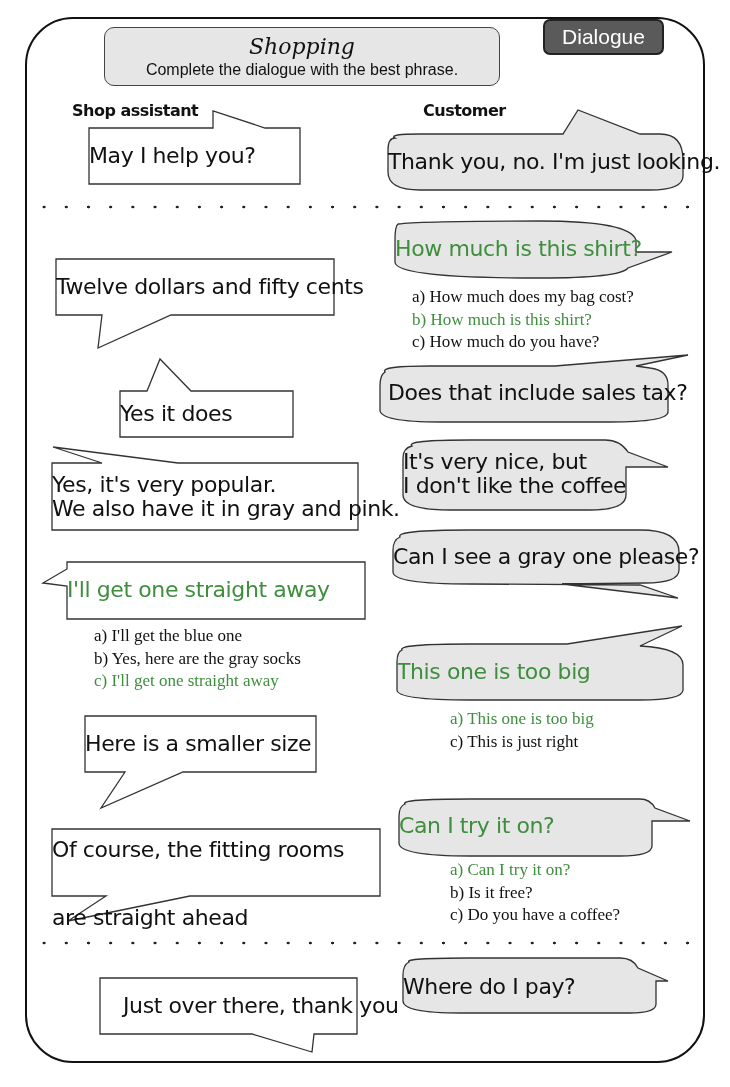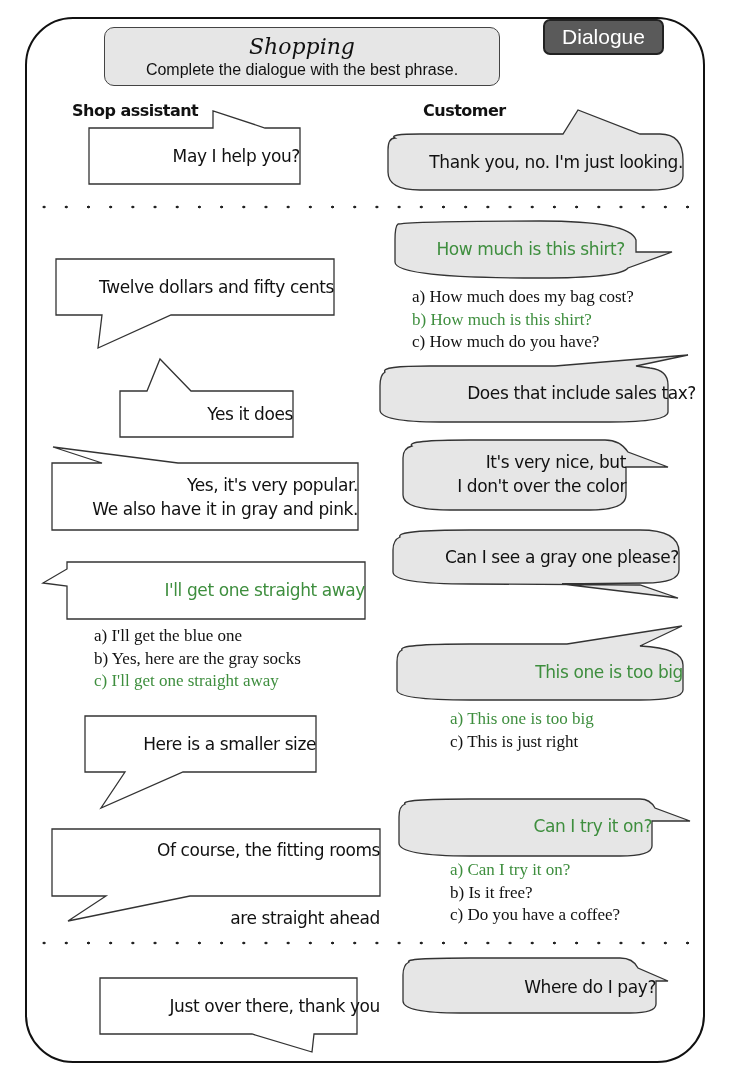--- a/index.html
+++ b/index.html
@@ -5,21 +5,21 @@
   html,body{margin:0;padding:0;background:#fff;}
   body{width:730px;height:1087px;position:relative;overflow:hidden;font-family:"Liberation Sans",sans-serif;}
   .frame{position:absolute;left:25px;top:17px;width:680px;height:1046px;border:2px solid #111;border-radius:48px;box-sizing:border-box;}
   .title-box{position:absolute;left:104px;top:27px;width:396px;height:59px;background:#e6e6e6;border:1.5px solid #444;border-radius:10px;box-sizing:border-box;text-align:center;}
   .title-script{font-family:"DejaVu Serif",serif;font-style:italic;font-size:22px;line-height:26px;margin-top:6px;color:#111;}
   .title-sub{font-size:16px;color:#111;line-height:20px;text-align:center;}
   .tag{position:absolute;left:543px;top:19px;width:121px;height:36px;background:#5a5a5a;border:2px solid #222;border-radius:7px;box-sizing:border-box;color:#fff;font-size:21px;line-height:32px;text-align:center;}
   .role{position:absolute;font-size:16px;font-weight:bold;color:#111;font-family:"DejaVu Sans",sans-serif;letter-spacing:-0.5px;}
   .dots{position:absolute;left:33px;width:666px;height:4px;background-image:radial-gradient(circle,#222 1.3px,transparent 1.6px);background-size:22.2px 4px;background-repeat:repeat-x;}
   svg.shapes{position:absolute;left:0;top:0;}
-  .txt{position:absolute;text-align:right;font-family:"DejaVu Sans",sans-serif;font-size:17px;color:#111;line-height:24px;white-space:nowrap;letter-spacing:-0.4px;}
+  .txt{position:absolute;text-align:left;font-family:"DejaVu Sans",sans-serif;font-size:22px;color:#111;line-height:24px;white-space:nowrap;letter-spacing:-0.4px;}
   .green{color:#3e8e3e;}
   .opts{position:absolute;font-family:"Liberation Serif",serif;font-size:17px;line-height:22.5px;color:#111;white-space:nowrap;}
   .opts div{margin:0;}
 </style>
 </head>
 <body>
 
 <div class="frame"></div>
 
 <div class="title-box">
@@ -63,23 +63,23 @@
 <div class="txt" style="left:52px;top:473px;width:306px;">Yes, it's very popular.</div>
 <div class="txt" style="left:52px;top:497px;width:306px;">We also have it in gray and pink.</div>
 <div class="txt green" style="left:67px;top:578px;width:298px;">I'll get one straight away</div>
 <div class="txt" style="left:85px;top:732px;width:231px;">Here is a smaller size</div>
 <div class="txt" style="left:52px;top:838px;width:328px;">Of course, the fitting rooms</div>
 <div class="txt" style="left:52px;top:862px;width:328px;margin-top:44px;">are straight ahead</div>
 <div class="txt" style="left:100px;top:994px;width:257px;padding-left:23px;">Just over there, thank you</div>
 
 <div class="txt" style="left:388px;top:150px;width:295px;">Thank you, no.  I'm just looking.</div>
 <div class="txt green" style="left:395px;top:237px;width:230px;">How much is this shirt?</div>
-<div class="txt" style="left:380px;top:381px;width:316px;">Does that include sales tax?</div>
+<div class="txt" style="left:380px;top:381px;width:316px;padding-left:8px;">Does that include sales tax?</div>
 <div class="txt" style="left:403px;top:450px;width:223px;">It's very nice, but</div>
-<div class="txt" style="left:403px;top:474px;width:223px;">I don't over the color</div>
+<div class="txt" style="left:403px;top:474px;width:223px;">I don't like the coffee</div>
 <div class="txt" style="left:393px;top:545px;width:286px;">Can I see a gray one please?</div>
 <div class="txt green" style="left:397px;top:660px;width:286px;">This one is too big</div>
 <div class="txt green" style="left:399px;top:814px;width:253px;">Can I try it on?</div>
 <div class="txt" style="left:403px;top:975px;width:253px;">Where do I pay?</div>
 
 <div class="opts" style="left:412px;top:286px;">
   <div>a) How much does my bag cost?</div>
   <div class="green">b) How much is this shirt?</div>
   <div>c) How much do you have?</div>
 </div>

